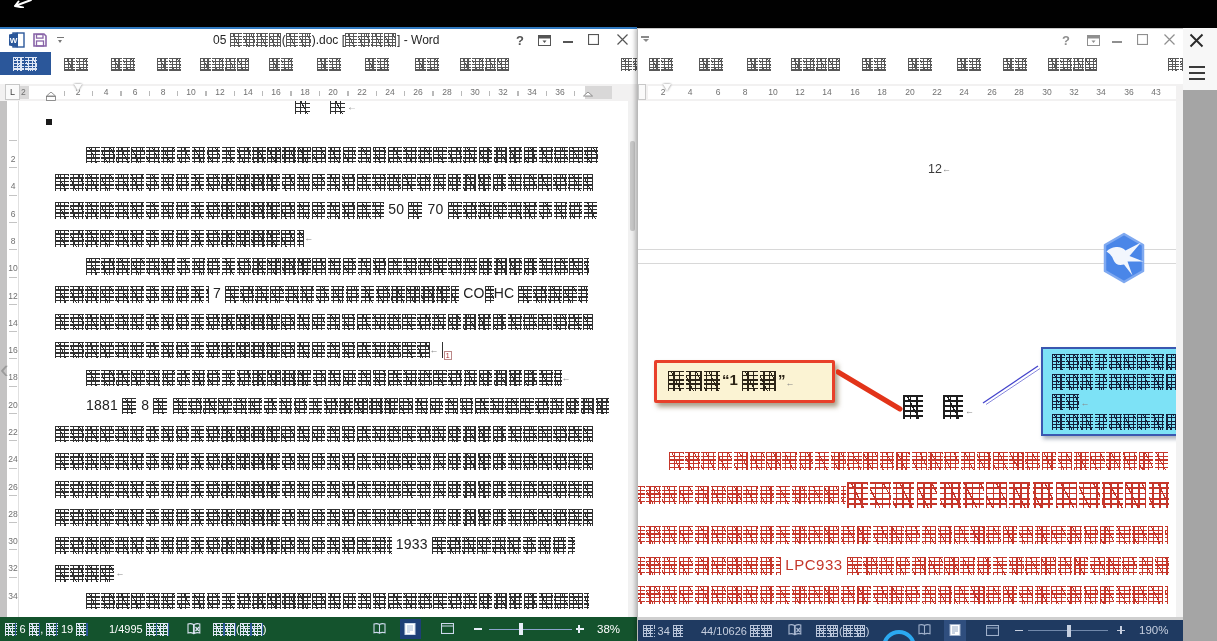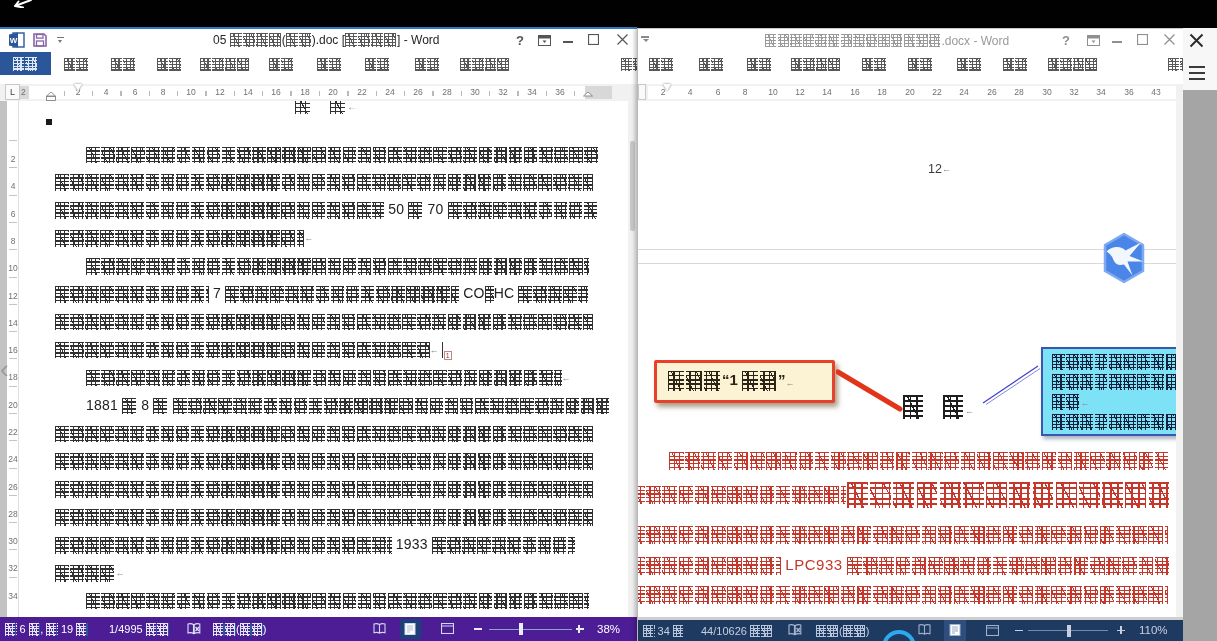--- a/index.html
+++ b/index.html
@@ -196,21 +196,21 @@
       <div class="row" style="left:86px;top:296.6px"><span style="vertical-align:top;font-size:14px;line-height:15.1px;letter-spacing:0.2px;color:#222">1881&nbsp;</span><span class="zb k" style="width:15.1px;height:16.6px;--st:1.13px;--hs:3.47px;--vs:4.51px;--gw:13.59px;--cw:15.1px;--dg:9.36px"></span><span style="vertical-align:top;font-size:14px;line-height:15.1px;letter-spacing:0.2px;color:#222">&nbsp;8&nbsp;</span><span class="zb k" style="width:15.1px;height:16.6px;--st:1.13px;--hs:3.47px;--vs:4.51px;--gw:13.59px;--cw:15.1px;--dg:9.36px"></span><span style="vertical-align:top;font-size:14px;line-height:15.1px;letter-spacing:0.2px;color:#222">&nbsp;</span><span class="zb k" style="width:437.9px;height:16.6px;--st:1.13px;--hs:3.47px;--vs:4.51px;--gw:13.59px;--cw:15.1px;--dg:9.36px"></span></div>
       <div class="row" style="left:55px;top:324.5px"><span class="zb k" style="width:537.6px;height:16.6px;--st:1.13px;--hs:3.47px;--vs:4.51px;--gw:13.59px;--cw:15.1px;--dg:9.36px"></span></div>
       <div class="row" style="left:55px;top:352.4px"><span class="zb k" style="width:537.6px;height:16.6px;--st:1.13px;--hs:3.47px;--vs:4.51px;--gw:13.59px;--cw:15.1px;--dg:9.36px"></span></div>
       <div class="row" style="left:55px;top:380.3px"><span class="zb k" style="width:537.6px;height:16.6px;--st:1.13px;--hs:3.47px;--vs:4.51px;--gw:13.59px;--cw:15.1px;--dg:9.36px"></span></div>
       <div class="row" style="left:55px;top:408.2px"><span class="zb k" style="width:537.6px;height:16.6px;--st:1.13px;--hs:3.47px;--vs:4.51px;--gw:13.59px;--cw:15.1px;--dg:9.36px"></span></div>
       <div class="row" style="left:55px;top:436.1px"><span class="zb k" style="width:336.7px;height:16.6px;--st:1.13px;--hs:3.47px;--vs:4.51px;--gw:13.59px;--cw:15.1px;--dg:9.36px"></span><span style="vertical-align:top;font-size:14px;line-height:15.1px;letter-spacing:0.2px;color:#222">&nbsp;1933&nbsp;</span><span class="zb k" style="width:143.4px;height:16.6px;--st:1.13px;--hs:3.47px;--vs:4.51px;--gw:13.59px;--cw:15.1px;--dg:9.36px"></span></div>
       <div class="row" style="left:55px;top:464.0px"><span class="zb k" style="width:60.4px;height:16.6px;--st:1.13px;--hs:3.47px;--vs:4.51px;--gw:13.59px;--cw:15.1px;--dg:9.36px"></span><span class="ret">←</span></div>
       <div class="row" style="left:86px;top:491.9px"><span class="zb k" style="width:502.8px;height:16.6px;--st:1.13px;--hs:3.47px;--vs:4.51px;--gw:13.59px;--cw:15.1px;--dg:9.36px"></span></div>
       <div class="abs" style="left:0px;top:255px;width:16px;height:28px;color:#9b9b9b;font-size:26px;line-height:26px">‹</div>
     </div>
-    <div class="abs" style="left:0;top:617px;width:637px;height:24px;background:#4c1d95;overflow:hidden">
+    <div class="abs" style="left:0;top:617px;width:637px;height:24px;background:#14532d;overflow:hidden">
       <div class="row" style="left:5px;top:6px;color:#fff;font-size:11px"><span class="zb w" style="width:11.5px;height:12.7px;--st:1.05px;--hs:2.64px;--vs:3.43px;--gw:10.35px;--cw:11.5px;--dg:7.13px"></span><span style="vertical-align:top;line-height:12px">&nbsp;6&nbsp;</span><span class="zb w" style="width:11.5px;height:12.7px;--st:1.05px;--hs:2.64px;--vs:3.43px;--gw:10.35px;--cw:11.5px;--dg:7.13px"></span><span style="vertical-align:top;line-height:12px">,&nbsp;</span><span class="zb w" style="width:11.5px;height:12.7px;--st:1.05px;--hs:2.64px;--vs:3.43px;--gw:10.35px;--cw:11.5px;--dg:7.13px"></span><span style="vertical-align:top;line-height:12px">&nbsp;19&nbsp;</span><span class="zb w" style="width:11.5px;height:12.7px;--st:1.05px;--hs:2.64px;--vs:3.43px;--gw:10.35px;--cw:11.5px;--dg:7.13px"></span></div>
       <div class="row" style="left:109px;top:6px;color:#fff;font-size:11px"><span style="vertical-align:top;line-height:12px">1/4995&nbsp;</span><span class="zb w" style="width:23.0px;height:12.7px;--st:1.05px;--hs:2.64px;--vs:3.43px;--gw:10.35px;--cw:11.5px;--dg:7.13px"></span></div>
       <svg class="abs" style="left:187px;top:6px" width="14" height="12" viewBox="0 0 14 12">
         <path d="M1 1 Q4 0 6.5 1.5 V10.5 Q4 9 1 10 Z M12.8 1 Q10 0 7.2 1.5 V10.5 Q10 9 12.8 10 Z" fill="none" stroke="#dce4f2" stroke-width="1.1"></path>
         <path d="M8.5 4 L12 8 M12 4 L8.5 8" stroke="#dce4f2" stroke-width="1.2"></path>
       </svg>
       <div class="row" style="left:213px;top:6px;color:#fff;font-size:11px"><span class="zb w" style="width:23.0px;height:12.7px;--st:1.05px;--hs:2.64px;--vs:3.43px;--gw:10.35px;--cw:11.5px;--dg:7.13px"></span><span style="vertical-align:top;line-height:12px">(</span><span class="zb w" style="width:23.0px;height:12.7px;--st:1.05px;--hs:2.64px;--vs:3.43px;--gw:10.35px;--cw:11.5px;--dg:7.13px"></span><span style="vertical-align:top;line-height:12px">)</span></div>
       <svg class="abs" style="left:373px;top:6px" width="13" height="11" viewBox="0 0 13 11">
         <path d="M1 1 Q4 0 6.5 1.5 V10 Q4 8.8 1 9.8 Z M12 1 Q9 0 6.5 1.5 V10 Q9 8.8 12 9.8 Z" fill="none" stroke="#cdd9ec" stroke-width="1.1"></path>
       </svg>
@@ -227,21 +227,20 @@
       <div class="abs" style="left:489px;top:11.5px;width:83px;height:1.2px;background:#8ba4cc"></div>
       <div class="abs" style="left:519px;top:6px;width:4px;height:12px;background:#e8eef8"></div>
       <div class="abs" style="left:576px;top:11px;width:8px;height:1.6px;background:#e8eef8"></div>
       <div class="abs" style="left:578px;top:7.8px;width:1.6px;height:8px;background:#e8eef8"></div>
       <div class="row" style="left:597px;top:5.5px;color:#fff;font-size:11.5px">38%</div>
     </div>
     <div class="abs" style="left:637px;top:28px;width:546px;height:613px;background:#fff;border-left:1px solid #b9b9b9;box-shadow:-2px 0 4px rgba(0,0,0,0.25)"></div>
     <div class="abs" style="left:637px;top:28px;width:546px;height:1px;background:#c9c9c9"></div>
     <div class="abs" style="left:641px;top:36px;width:8px;height:1.5px;background:#8a8a8a"></div>
     <div class="abs" style="left:642.5px;top:39px;width:0;height:0;border-left:3px solid transparent;border-right:3px solid transparent;border-top:3.5px solid #8a8a8a"></div>
-    <div class="row" style="left:765px;top:33.5px;height:14px;font-size:12px;color:#9a9a9a"><span class="zb g" style="width:176.4px;height:13.9px;--st:1.05px;--hs:2.9px;--vs:3.76px;--gw:11.34px;--cw:12.6px;--dg:7.81px"></span><span style="vertical-align:top;line-height:14px">.docx - Word</span></div>
     <div class="row" style="left:1060px;top:32px;width:120px;height:18px;color:#8f8f8f;font-size:13px">
       <span style="position:absolute;left:2px;top:1px;font-weight:bold">?</span>
       <svg style="position:absolute;left:27px;top:3px" width="13" height="11" viewBox="0 0 13 11">
         <rect x="0.5" y="0.5" width="12" height="10" fill="none" stroke="#8f8f8f" stroke-width="1"></rect>
         <rect x="0.5" y="0.5" width="12" height="3" fill="#8f8f8f"></rect>
         <path d="M6.5 8 L4.5 5.5 H8.5 Z" fill="#8f8f8f"></path>
       </svg>
       <div style="position:absolute;left:52px;top:9px;width:10px;height:1.5px;background:#8f8f8f"></div>
       <svg style="position:absolute;left:77px;top:2px" width="11" height="11" viewBox="0 0 11 11">
         <rect x="0.5" y="0.5" width="10" height="10" fill="none" stroke="#8f8f8f" stroke-width="1.2"></rect>
@@ -334,21 +333,21 @@
       </svg>
       <svg class="abs" style="left:348px;top:4.5px" width="13" height="11" viewBox="0 0 13 11">
         <rect x="0.5" y="0.5" width="12" height="10" fill="none" stroke="#9fb0ca" stroke-width="1.1"></rect>
         <path d="M0.5 3 H12.5" stroke="#9fb0ca" stroke-width="1"></path>
       </svg>
       <div class="abs" style="left:377px;top:9.5px;width:8px;height:1.6px;background:#c6cfdf"></div>
       <div class="abs" style="left:390px;top:10px;width:80px;height:1.2px;background:#7289ab"></div>
       <div class="abs" style="left:429px;top:4.5px;width:4px;height:12px;background:#c6cfdf"></div>
       <div class="abs" style="left:479px;top:9.5px;width:8px;height:1.6px;background:#c6cfdf"></div>
       <div class="abs" style="left:482px;top:6.3px;width:1.6px;height:8px;background:#c6cfdf"></div>
-      <div class="row" style="left:501px;top:4px;color:#c6cfdf;font-size:11.5px">110%</div>
+      <div class="row" style="left:501px;top:4px;color:#c6cfdf;font-size:11.5px">190%</div>
       <svg class="abs" style="left:240px;top:8px" width="44" height="13" viewBox="0 0 44 13">
         <circle cx="21" cy="19" r="15" fill="none" stroke="#2ba9f1" stroke-width="4"></circle>
       </svg>
     </div>
     <div class="abs" style="left:638px;top:617px;width:545px;height:3px;background:#cfcfcf"></div>
     <div class="abs" style="left:1183px;top:28px;width:34px;height:613px;background:#a5a5a5"></div>
     <div class="abs" style="left:1183px;top:28px;width:34px;height:62px;background:#f7f7f7"></div>
     <svg class="abs" style="left:1189px;top:33px" width="15" height="15" viewBox="0 0 15 15">
       <path d="M1.5 1.5 L13.5 13.5 M13.5 1.5 L1.5 13.5" stroke="#2a2a2a" stroke-width="1.9"></path>
     </svg>

